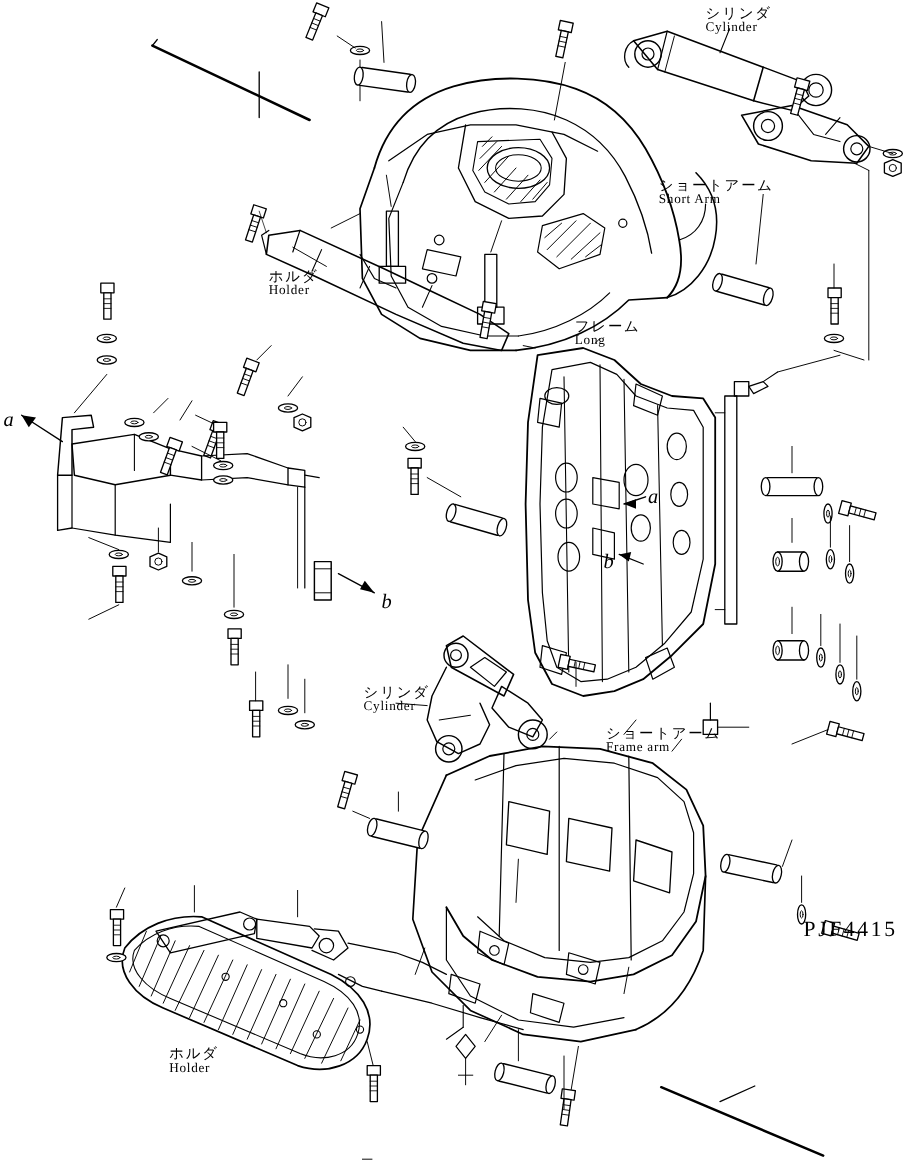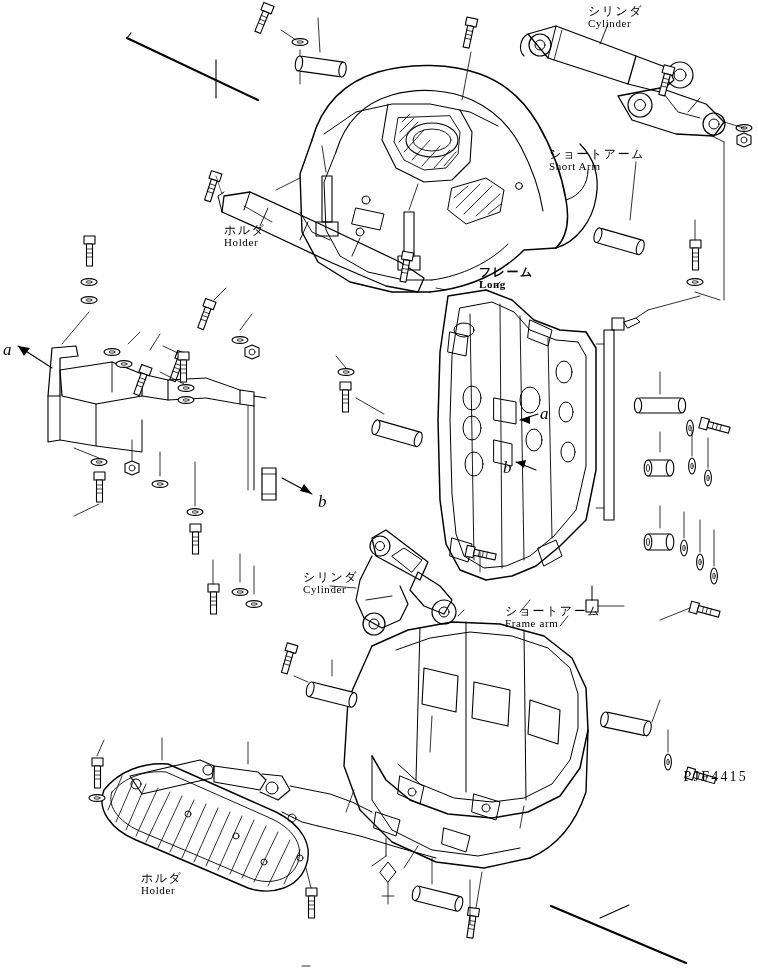--- a/index.html
+++ b/index.html
@@ -50,21 +50,21 @@
     position: absolute;
     font-family: "Liberation Serif", serif;
     font-size: 17px;
     font-style: italic;
   }
   #drawing-number {
     position: absolute;
     right: 10px;
     bottom: 6px;
     font-family: "Liberation Serif", serif;
-    font-size: 14px;
+    font-size: 18px;
     letter-spacing: 2.2px;
   }
 </style>
 </head>
 <body>
 
 <div id="sheet">
 
   <svg id="artwork" viewBox="0 0 758 978" xmlns="http://www.w3.org/2000/svg">
     <defs>
@@ -616,21 +616,21 @@
     <span class="en">Cylinder</span>
   </div>
   <div class="label" style="left:549px; top:148px;">
     <span class="jp">ショートアーム</span>
     <span class="en">Short Arm</span>
   </div>
   <div class="label" style="left:224px; top:224px;">
     <span class="jp">ホルダ</span>
     <span class="en">Holder</span>
   </div>
-  <div class="label" style="left:479px; top:266px;font-weight:bold;">
+  <div class="label" style="left:479px; top:266px;">
     <span class="jp">フレーム</span>
     <span class="en">Long</span>
   </div>
   <div class="label" style="left:303px; top:571px;">
     <span class="jp">シリンダ</span>
     <span class="en">Cylinder</span>
   </div>
   <div class="label" style="left:469px; top:605px;margin-left:36px;">
     <span class="jp">ショートアーム</span>
     <span class="en">Frame arm</span>

